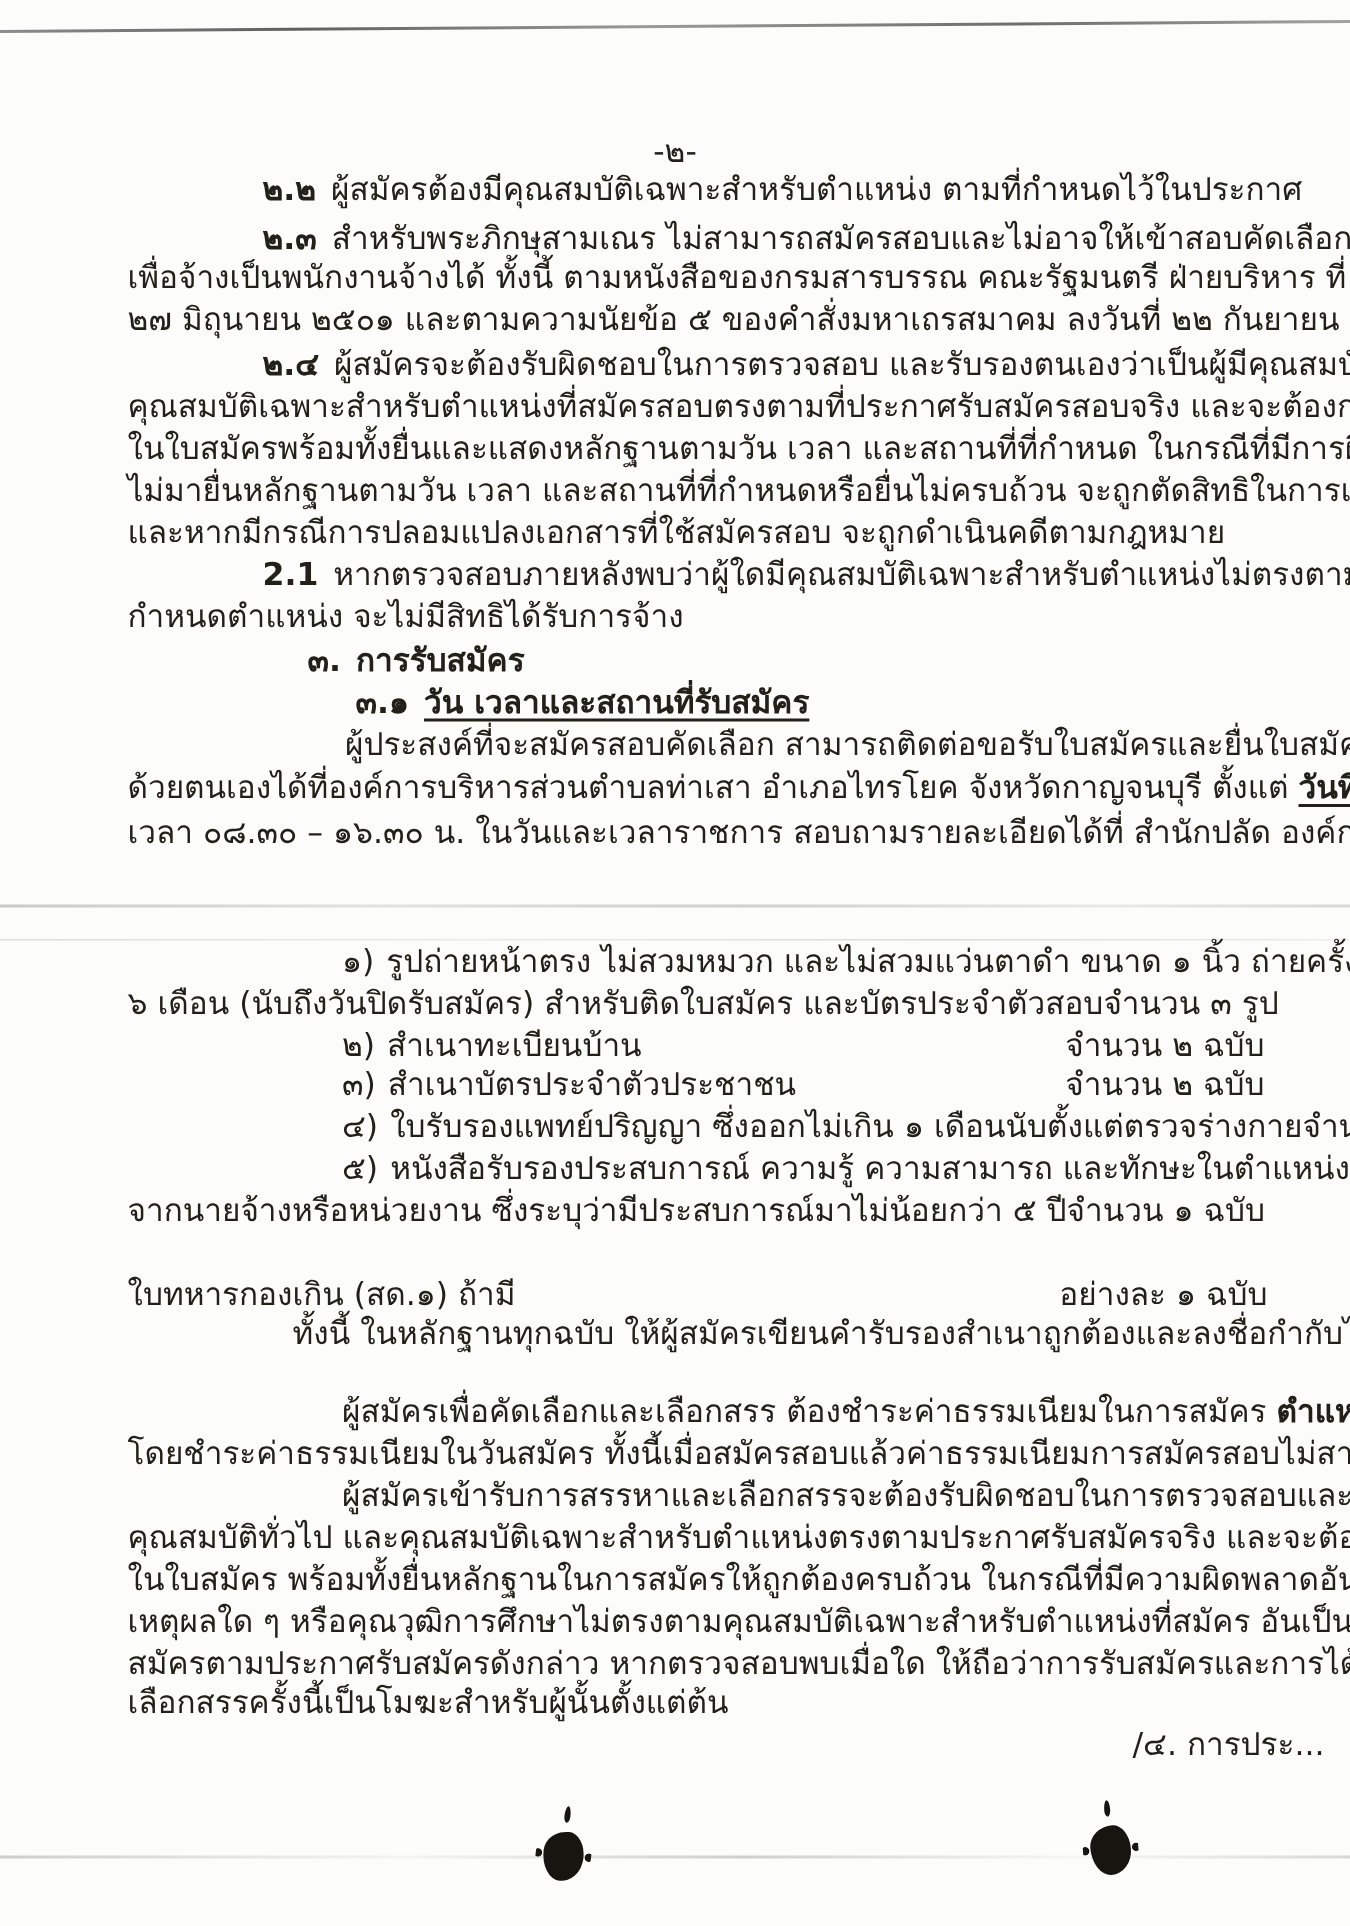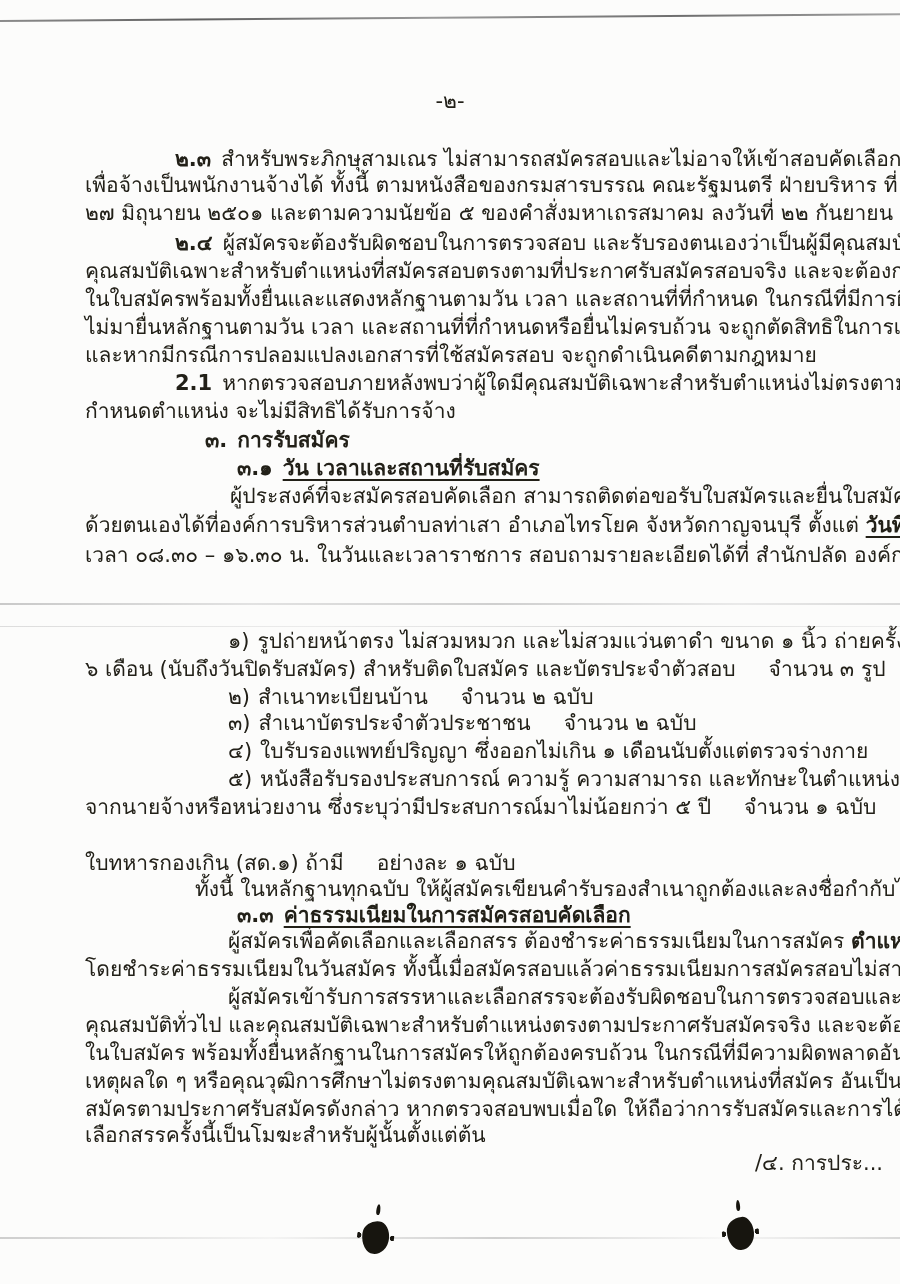--- a/index.html
+++ b/index.html
@@ -10,21 +10,21 @@
     overflow:hidden;
     font-family:"DejaVu Sans","Liberation Sans",sans-serif;
     font-size:21px;
     color:#222018;
   }
   .line{
     position:absolute;
     white-space:nowrap;
     line-height:26px;
   }
-  .row{display:flex;justify-content:flex-start;align-items:baseline;gap:33px;}
+  .row{display:flex;justify-content:space-between;align-items:baseline;}
   .b{font-weight:700;}
   .u{text-decoration:underline;text-decoration-thickness:1.5px;text-underline-offset:4px;}
   .num{margin-right:10px;font-weight:600;}
   .itemno{margin-right:8px;}
   .center{left:0;width:900px;text-align:center;}
   .right{text-align:right;}
 
   
   .scan-top-line{
     position:absolute;top:20px;left:-6px;width:915px;height:2px;
@@ -70,20 +70,23 @@
   <div class="scan-faint-1"></div>
   <div class="scan-faint-2"></div>
   <div class="scan-smudge"></div>
   <div class="ink-blob blob-1"></div>
   <div class="ink-blob blob-2"></div>
 
   <div class="line center" style="top:88px">
     <span>-๒-</span>
   </div>
 
+  <div class="line" style="top:113px;left:175px">
+    <span class="num">๒.๒</span><span>ผู้สมัครต้องมีคุณสมบัติเฉพาะสำหรับตำแหน่ง ตามที่กำหนดไว้ในประกาศ</span>
+  </div>
 
   <div class="line" style="top:146px;left:175px">
     <span class="num">๒.๓</span><span>สำหรับพระภิกษุสามเณร ไม่สามารถสมัครสอบและไม่อาจให้เข้าสอบคัดเลือก</span>
   </div>
   <div class="line" style="top:172px;left:85px">เพื่อจ้างเป็นพนักงานจ้างได้ ทั้งนี้ ตามหนังสือของกรมสารบรรณ คณะรัฐมนตรี ฝ่ายบริหาร ที่ นว ๘๙/๒๕๐๑ ลงวันที่</div>
   <div class="line" style="top:200px;left:85px">๒๗ มิถุนายน ๒๕๐๑ และตามความนัยข้อ ๕ ของคำสั่งมหาเถรสมาคม ลงวันที่ ๒๒ กันยายน ๒๕๒๑</div>
 
   <div class="line" style="top:230px;left:175px">
     <span class="num">๒.๔</span><span>ผู้สมัครจะต้องรับผิดชอบในการตรวจสอบ และรับรองตนเองว่าเป็นผู้มีคุณสมบัติทั่วไปและ</span>
   </div>
@@ -142,23 +145,20 @@
     <span>จำนวน  ๑ ฉบับ</span>
   </div>
 
   <div class="line row" style="top:850px;left:85px;width:760px">
     <span>ใบทหารกองเกิน (สด.๑) ถ้ามี</span>
     <span>อย่างละ ๑  ฉบับ</span>
   </div>
 
   <div class="line" style="top:876px;left:195px">ทั้งนี้ ในหลักฐานทุกฉบับ ให้ผู้สมัครเขียนคำรับรองสำเนาถูกต้องและลงชื่อกำกับไว้ด้วย</div>
 
-  <div class="line b" style="top:902px;left:237px">
-    <span class="num">๓.๓</span><span class="u">ค่าธรรมเนียมในการสมัครสอบคัดเลือก</span>
-  </div>
   <div class="line" style="top:928px;left:228px">
     <span>ผู้สมัครเพื่อคัดเลือกและเลือกสรร  ต้องชำระค่าธรรมเนียมในการสมัคร </span><span class="b">ตำแหน่งละ  ๑๐๐  บาท</span>
   </div>
   <div class="line" style="top:956px;left:85px">โดยชำระค่าธรรมเนียมในวันสมัคร ทั้งนี้เมื่อสมัครสอบแล้วค่าธรรมเนียมการสมัครสอบไม่สามารถเรียกคืนได้</div>
 
   <div class="line" style="top:984px;left:228px">ผู้สมัครเข้ารับการสรรหาและเลือกสรรจะต้องรับผิดชอบในการตรวจสอบและรับรองตนเองว่าเป็นผู้มี</div>
   <div class="line" style="top:1012px;left:85px">คุณสมบัติทั่วไป และคุณสมบัติเฉพาะสำหรับตำแหน่งตรงตามประกาศรับสมัครจริง และจะต้องกรอกรายละเอียดต่าง ๆ</div>
   <div class="line" style="top:1040px;left:85px">ในใบสมัคร พร้อมทั้งยื่นหลักฐานในการสมัครให้ถูกต้องครบถ้วน ในกรณีที่มีความผิดพลาดอันเกิดจากผู้สมัครไม่ว่าด้วย</div>
   <div class="line" style="top:1068px;left:85px">เหตุผลใด ๆ  หรือคุณวุฒิการศึกษาไม่ตรงตามคุณสมบัติเฉพาะสำหรับตำแหน่งที่สมัคร  อันเป็นผลทำให้ผู้สมัครไม่มีสิทธิ</div>
   <div class="line" style="top:1096px;left:85px">สมัครตามประกาศรับสมัครดังกล่าว  หากตรวจสอบพบเมื่อใด  ให้ถือว่าการรับสมัครและการได้เข้ารับการสรรหาและ</div>

